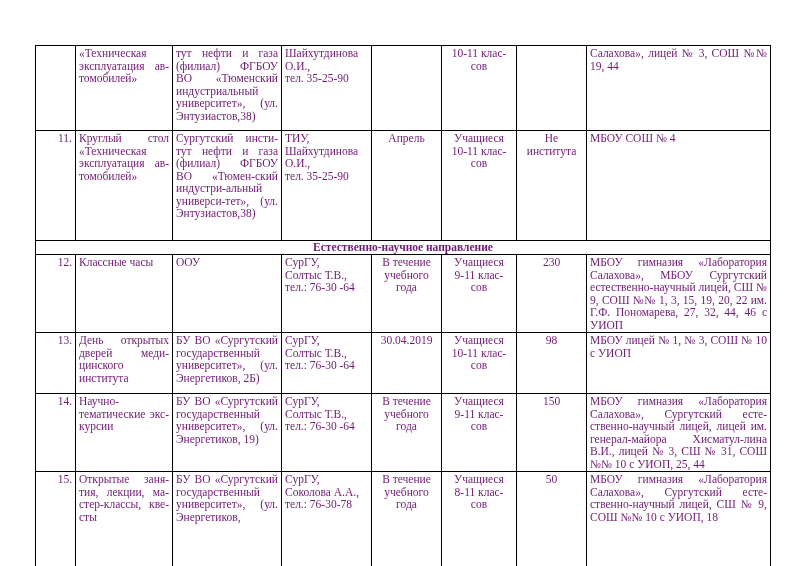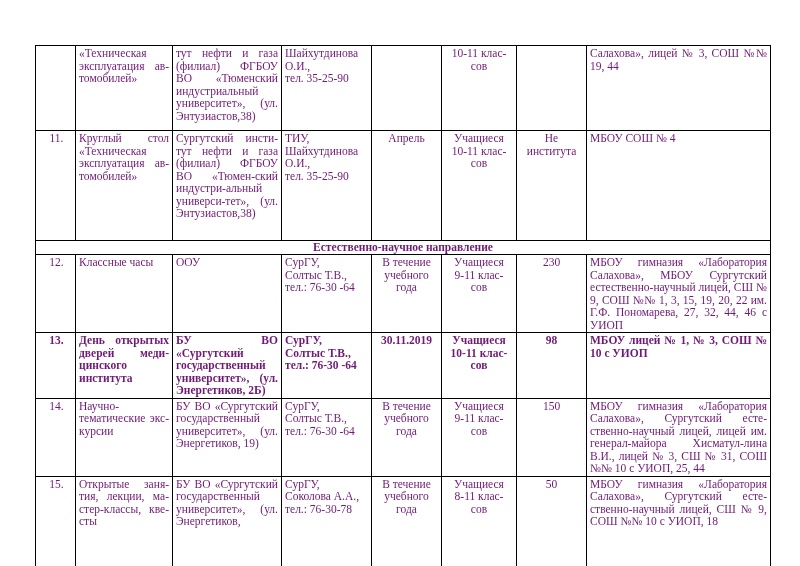--- a/index.html
+++ b/index.html
@@ -12,30 +12,30 @@
   table.doc-table {
     border-collapse:collapse; table-layout:fixed; width:735px;
     font-size:11.5px; line-height:12.5px;
   }
   td {
     border:1px solid #000; vertical-align:top;
     padding:1px 3px; overflow:hidden; word-wrap:break-word;
   }
   col.w0{width:40px} col.w1{width:97px} col.w2{width:109px} col.w3{width:90px}
   col.w4{width:70px} col.w5{width:75px} col.w6{width:70px} col.w7{width:184px}
-  .c0 { text-align:center; padding-left:5px; }
+  .c0 { text-align:right; padding-left:5px; }
   .c1, .c2, .c7 { text-align:justify; }
   .c3 { text-align:left; white-space:pre-line; }
   .c4, .c5 { text-align:center; white-space:pre-line; }
   .c6 { text-align:center; }
   tr.h0 { height:85px; }
   tr.h1 { height:110px; }
   tr.hsec { height:14px; }
   tr.h2 { height:77px; }
-  tr.h3 { height:61px;font-weight:bold; }
+  tr.h3 { height:61px; }
   tr.h4 { height:78px; }
   tr.h5 { height:130px; }
   td.section-cell {
     text-align:center; font-weight:bold; padding:0 3px;margin-top:48px;
   }
 </style>
 </head>
 <body>
 
 <div class="page">
@@ -96,21 +96,21 @@
         <td class="c6">230</td>
         <td class="c7">МБОУ гимназия «Лаборатория Салахова», МБОУ Сургутский естественно-научный лицей, СШ № 9, СОШ №№ 1, 3, 15, 19, 20, 22 им. Г.Ф. Пономарева, 27, 32, 44, 46 с УИОП</td>
       </tr>
       <tr class="h3">
         <td class="c0">13.</td>
         <td class="c1">День открытых дверей меди-цинского института</td>
         <td class="c2">БУ ВО «Сургутский государственный университет», (ул. Энергетиков, 2Б)</td>
         <td class="c3">СурГУ,
 Солтыс Т.В.,
 тел.: 76-30 -64</td>
-        <td class="c4">30.11.2019</td>
+        <td class="c4">30.04.2019</td>
         <td class="c5">Учащиеся
 10-11 клас-
 сов</td>
         <td class="c6">98</td>
         <td class="c7">МБОУ лицей № 1, № 3, СОШ № 10 с УИОП</td>
       </tr>
       <tr class="h4">
         <td class="c0">14.</td>
         <td class="c1">Научно-тематические экс-курсии</td>
         <td class="c2">БУ ВО «Сургутский государственный университет», (ул. Энергетиков, 19)</td>

